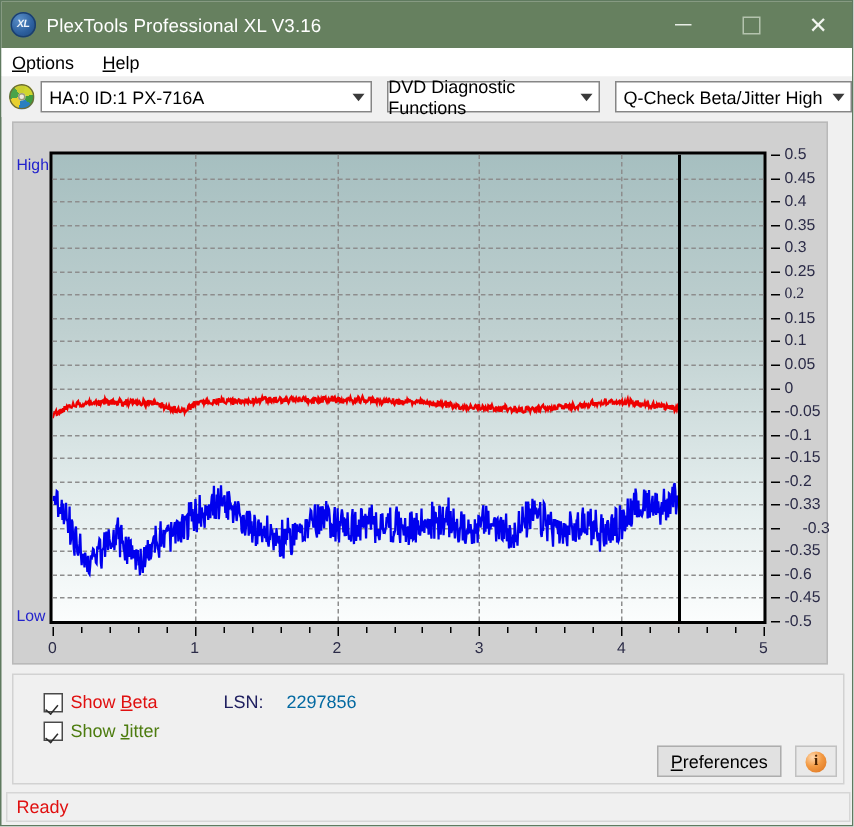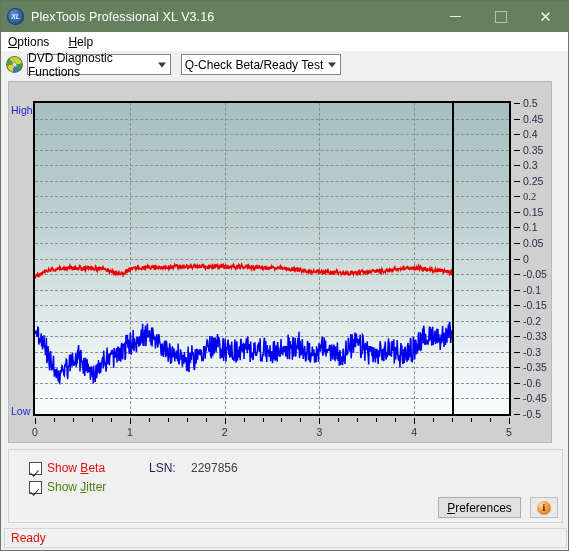--- a/index.html
+++ b/index.html
@@ -155,21 +155,21 @@
   }
   .cbox::after {
     content: ""; position: absolute; left: 2px; top: 5px;
     width: 4px; height: 7px;
     border-right: 1.6px solid #2b2b2b; border-bottom: 1.6px solid #2b2b2b;
     transform: rotate(40deg);
   }
   .cb-beta-label { color: #e01010; }
   .cb-jitter-label { color: #4d7c0f; }
   .lsn-label { position: absolute; left: 140px; top: 11px; font-size: 12px; color: #202060; }
-  .lsn-value { position: absolute; left: 182px; top: 11px; font-size: 12px; color: #404040; }
+  .lsn-value { position: absolute; left: 182px; top: 11px; font-size: 12px; color: #0369a1; }
 
   .start-btn {
     position: absolute; left: 477px; top: 11px; width: 72px; height: 21px;
     background: #e1e1e1; border: 2px solid #0078d7;
     display: flex; align-items: center; justify-content: center;
     font-size: 12px; color: #000;
   }
   .start-btn .inner {
     position: absolute; left: 1px; top: 1px; right: 1px; bottom: 1px;
     border: 1px dotted #4b4b4b;
@@ -216,26 +216,30 @@
     </div>
   </div>
 
   <div class="menubar">
     <div class="menu-item"><u>O</u>ptions</div>
     <div class="menu-item"><u>H</u>elp</div>
   </div>
 
   <div class="toolbar">
     <div class="disc-icon"></div>
+    <div class="combo c1">
+      <span>HA:0 ID:1  PX-716A</span>
+      <span class="caret"></span>
+    </div>
     <div class="combo c2">
       <span>DVD Diagnostic Functions</span>
       <span class="caret"></span>
     </div>
     <div class="combo c3">
-      <span>Q-Check Beta/Ready Test</span>
+      <span>Q-Check Beta/Jitter High</span>
       <span class="caret"></span>
     </div>
   </div>
 
   <div class="graph-panel">
     <div class="hi-label">High</div>
     <div class="lo-label">Low</div>
 
     <div class="plot-outer">
       <div id="gridlayer">
@@ -297,21 +301,21 @@
         <div class="ylabel" style="top: 173.05px;">-0.05</div>
         <div class="ytickmajor" style="top: 188.6px;"></div>
         <div class="ylabel" style="top: 188.6px;">-0.1</div>
         <div class="ytickmajor" style="top: 204.15px;"></div>
         <div class="ylabel" style="top: 204.15px;">-0.15</div>
         <div class="ytickmajor" style="top: 219.7px;"></div>
         <div class="ylabel" style="top: 219.7px;">-0.2</div>
         <div class="ytickmajor" style="top: 235.25px;"></div>
         <div class="ylabel" style="top: 235.25px;">-0.33</div>
         <div class="ytickmajor" style="top: 250.8px;"></div>
-        <div class="ylabel" style="top: 250.8px;">-0.3</div>
+        <div class="ylabel" style="top: 250.8px; margin-left: 12px;">-0.3</div>
         <div class="ytickmajor" style="top: 266.35px;"></div>
         <div class="ylabel" style="top: 266.35px;">-0.35</div>
         <div class="ytickmajor" style="top: 281.9px;"></div>
         <div class="ylabel" style="top: 281.9px;">-0.6</div>
         <div class="ytickmajor" style="top: 297.45px;"></div>
         <div class="ylabel" style="top: 297.45px;">-0.45</div>
         <div class="ytickmajor" style="top: 313px;"></div>
         <div class="ylabel" style="top: 313px;">-0.5</div>
       </div>
     <div class="xlabels" id="xlabels">

